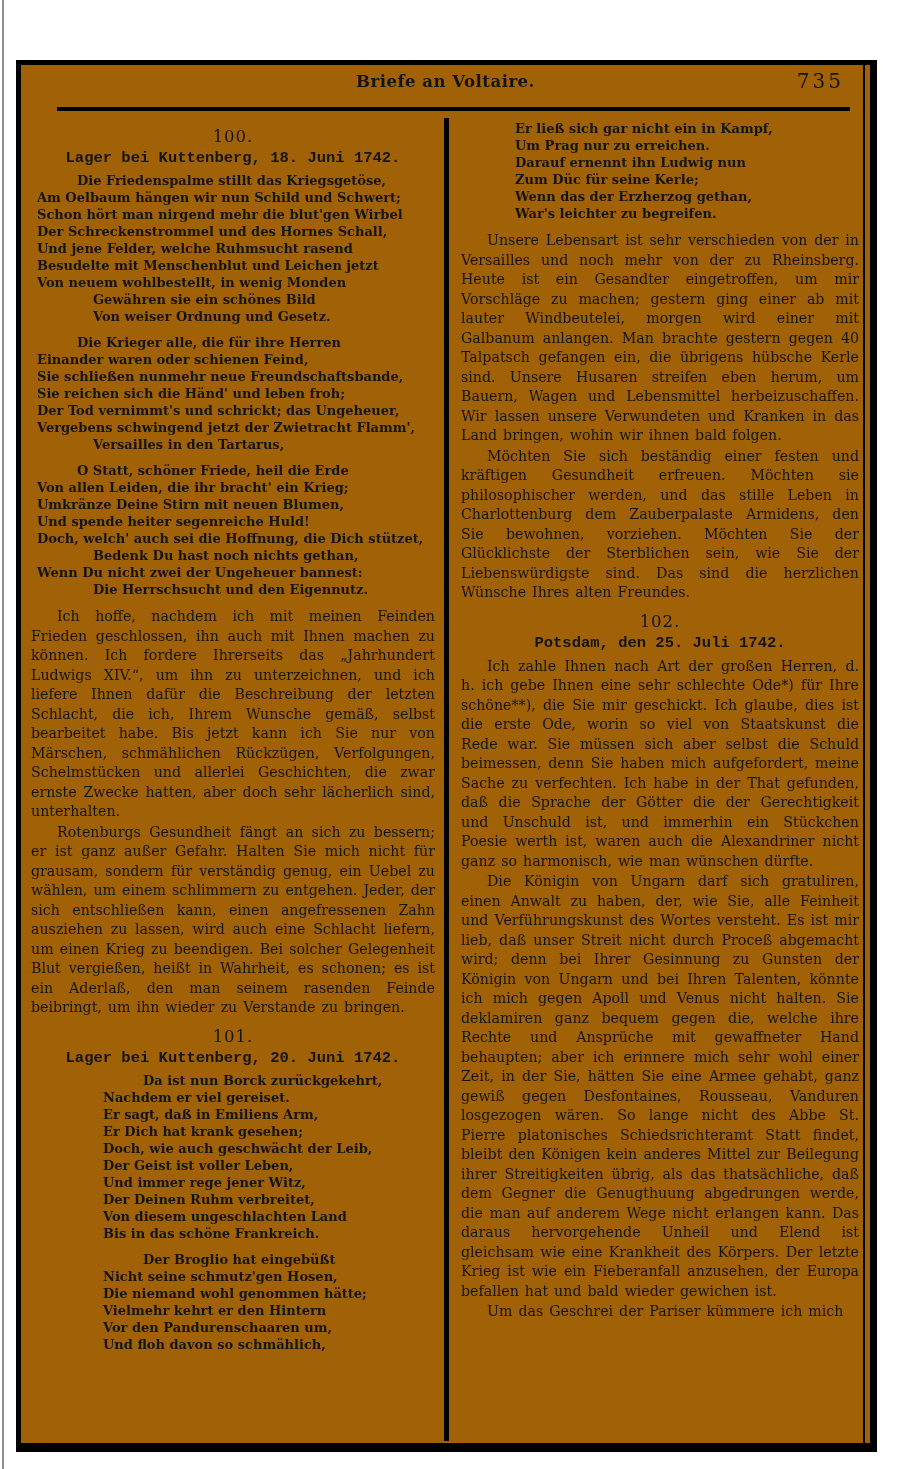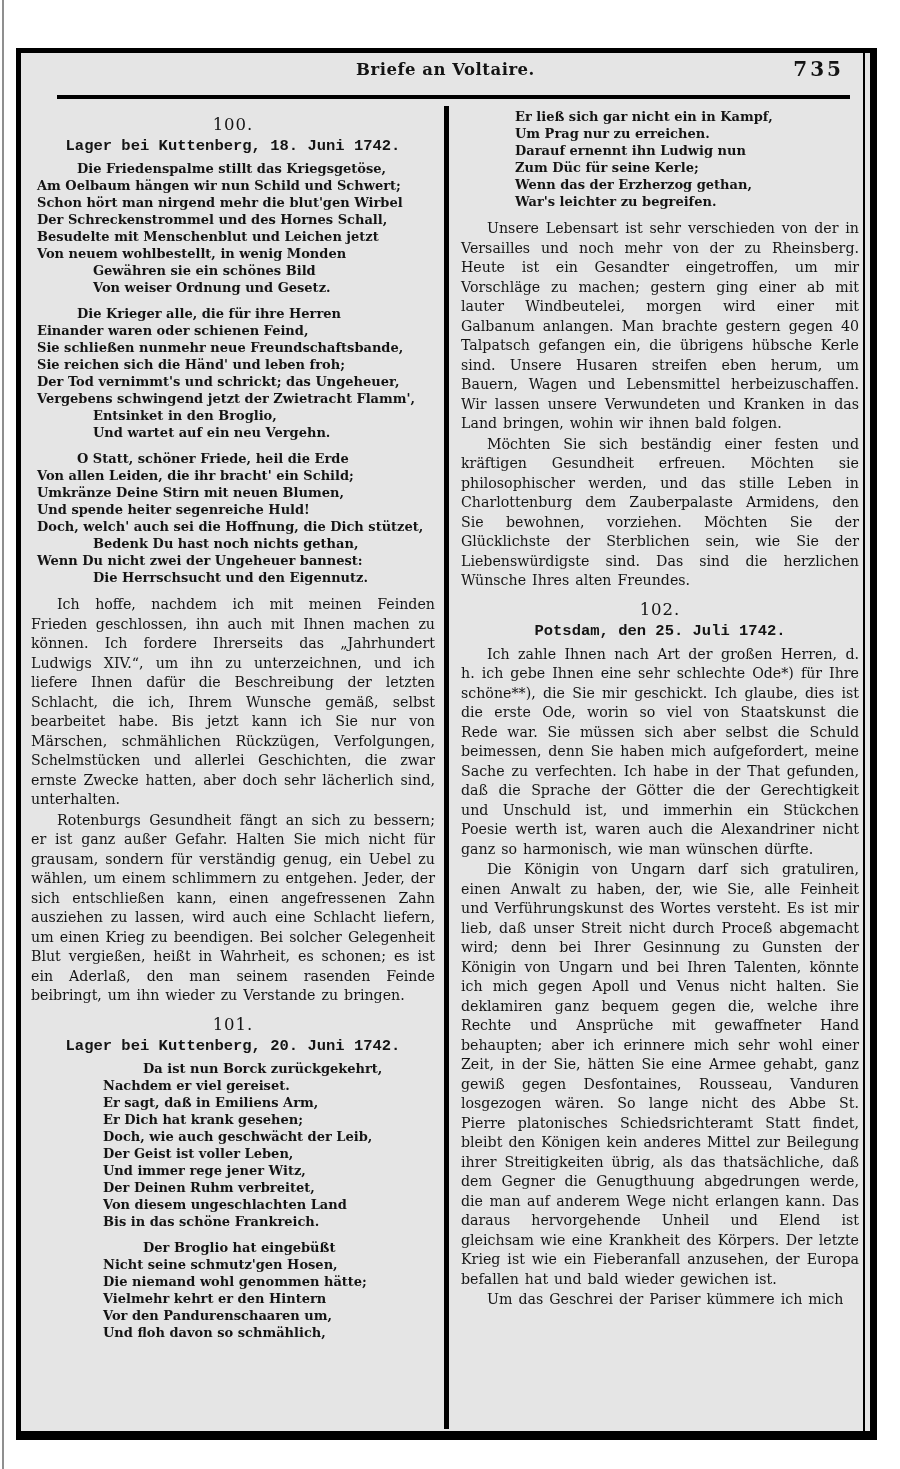--- a/index.html
+++ b/index.html
@@ -7,33 +7,33 @@
     width:900px; height:1469px; position:relative;
     background:#ffffff; color:#141414;
     font-family:"DejaVu Serif", serif;
     overflow:hidden;
   }
   .edge-artifact {
     position:absolute; left:2px; top:0; width:2px; height:1469px;
     background:#333; opacity:.55;
   }
   .frame {
-    position:absolute; left:16px; top:48px; width:861px; height:1392px;
+    position:absolute; left:16px; top:60px; width:861px; height:1392px;
     border:5px solid #000; border-right-width:7px; border-bottom-width:9px;
-    box-sizing:border-box; overflow:hidden; background:#e5e5e5;
+    box-sizing:border-box; overflow:hidden; background:#a16207;
   }
   .inner-right-line {
     position:absolute; right:5px; top:0; bottom:0; width:2px; background:#000;
   }
   .pagehead { position:relative; height:32px; padding-top:7px; }
   .pagehead-title {
     text-align:center; font-weight:bold; font-size:16.5px; letter-spacing:.5px;
   }
   .pagehead-num {
-    position:absolute; right:26px; top:4px; font-weight:bold; font-size:20px; letter-spacing:3px;
+    position:absolute; right:26px; top:4px; font-weight:normal; font-size:20px; letter-spacing:3px;
   }
   .head-rule { height:4px; background:#000; margin:3px 20px 0 36px; }
   .cols { position:absolute; left:0; right:0; top:53px; bottom:2px; }
   .divider { position:absolute; left:423px; top:0; bottom:0; width:5px; background:#000; }
   .col { position:absolute; top:0; bottom:0; }
   .col-left  { left:10px;  width:404px; }
   .col-right { left:440px; width:398px; }
 
   .letter-number {
     text-align:center; font-weight:normal; font-size:16.5px; margin:9px 0 3px 0;
@@ -75,38 +75,38 @@
     <div class="col col-left">
       <section>
         <div class="letter-number">100.</div>
         <div class="dateline">Lager bei Kuttenberg, 18. Juni 1742.</div>
         <div class="poem poem-100">
           <div class="stanza">
               <div class="vline i1">Die Friedenspalme stillt das Kriegsgetöse,</div>
               <div class="vline i0">Am Oelbaum hängen wir nun Schild und Schwert;</div>
               <div class="vline i0">Schon hört man nirgend mehr die blut'gen Wirbel</div>
               <div class="vline i0">Der Schreckenstrommel und des Hornes Schall,</div>
+              <div class="vline i0">Und jene Felder, welche Ruhmsucht rasend</div>
               <div class="vline i0">Besudelte mit Menschenblut und Leichen jetzt</div>
               <div class="vline i0">Von neuem wohlbestellt, in wenig Monden</div>
               <div class="vline i2">Gewähren sie ein schönes Bild</div>
               <div class="vline i2">Von weiser Ordnung und Gesetz.</div>
             </div>
           <div class="stanza">
               <div class="vline i1">Die Krieger alle, die für ihre Herren</div>
               <div class="vline i0">Einander waren oder schienen Feind,</div>
               <div class="vline i0">Sie schließen nunmehr neue Freundschaftsbande,</div>
               <div class="vline i0">Sie reichen sich die Händ' und leben froh;</div>
               <div class="vline i0">Der Tod vernimmt's und schrickt; das Ungeheuer,</div>
               <div class="vline i0">Vergebens schwingend jetzt der Zwietracht Flamm',</div>
-              <div class="vline i2">Entsinket in den Broglio,</div>
-              <div class="vline i2">Und wartet auf ein neu Vergehn.</div>
+              <div class="vline i2">Versailles in den Tartarus,</div>
             </div>
           <div class="stanza">
               <div class="vline i1">O Statt, schöner Friede, heil die Erde</div>
-              <div class="vline i0">Von allen Leiden, die ihr bracht' ein Schild;</div>
+              <div class="vline i0">Von allen Leiden, die ihr bracht' ein Krieg;</div>
               <div class="vline i0">Umkränze Deine Stirn mit neuen Blumen,</div>
               <div class="vline i0">Und spende heiter segenreiche Huld!</div>
               <div class="vline i0">Doch, welch' auch sei die Hoffnung, die Dich stützet,</div>
               <div class="vline i2">Bedenk Du hast noch nichts gethan,</div>
               <div class="vline i0">Wenn Du nicht zwei der Ungeheuer bannest:</div>
               <div class="vline i2">Die Herrschsucht und den Eigennutz.</div>
             </div>
         </div>
         <div class="prose-block">
             <p class="prose">Ich hoffe, nachdem ich mit meinen Feinden Frieden geschlossen, ihn auch mit Ihnen machen zu können. Ich fordere Ihrerseits das „Jahrhundert Ludwigs XIV.“, um ihn zu unterzeichnen, und ich liefere Ihnen dafür die Beschreibung der letzten Schlacht, die ich, Ihrem Wunsche gemäß, selbst bearbeitet habe. Bis jetzt kann ich Sie nur von Märschen, schmählichen Rückzügen, Verfolgungen, Schelmstücken und allerlei Geschichten, die zwar ernste Zwecke hatten, aber doch sehr lächerlich sind, unterhalten.</p>

